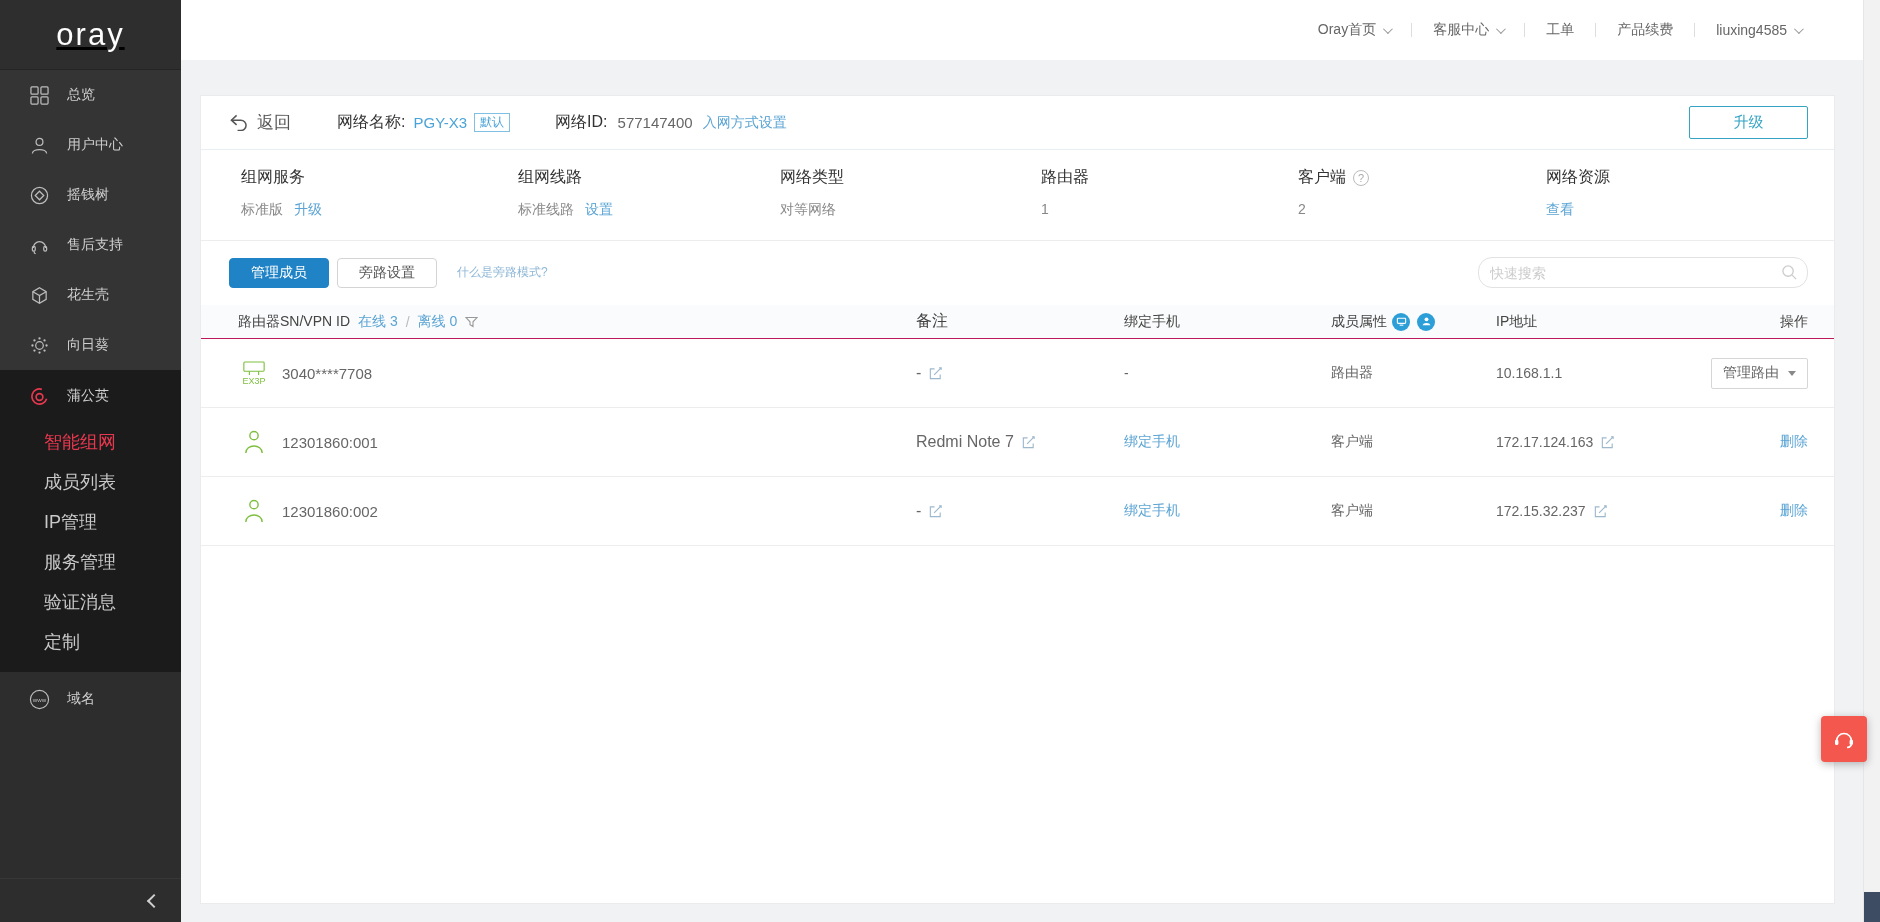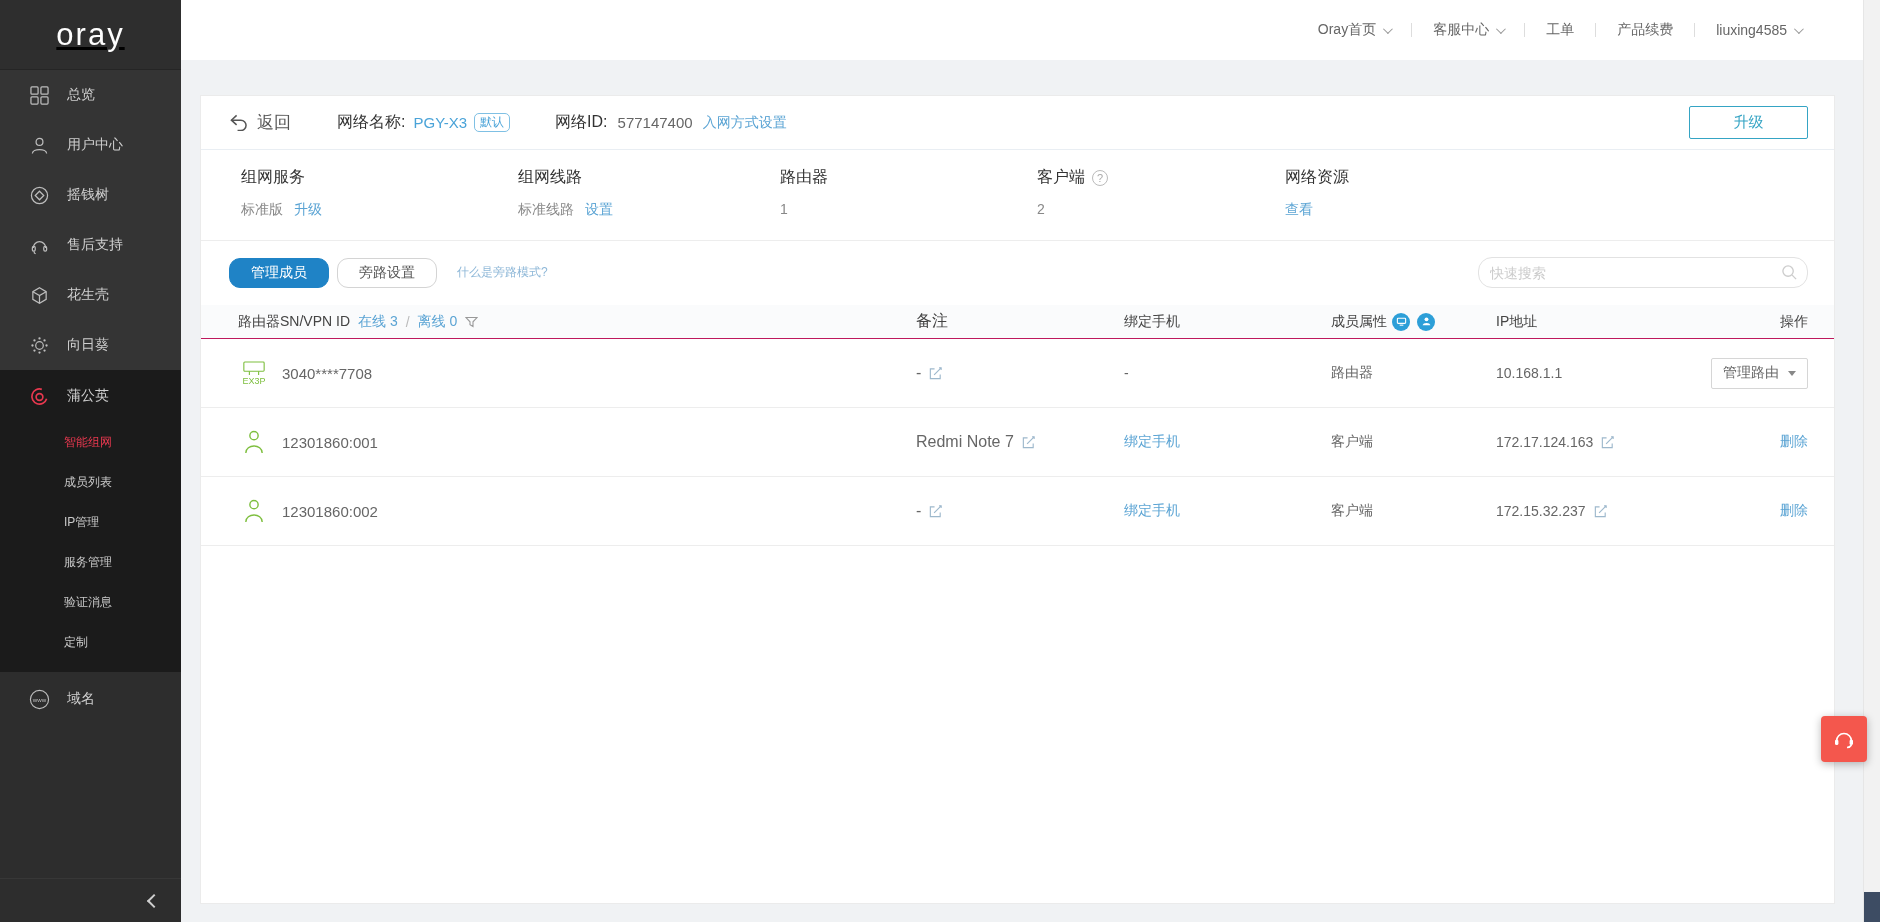--- a/index.html
+++ b/index.html
@@ -11,53 +11,53 @@
   
   .sidebar { position:absolute; left:0; top:0; width:181px; height:100%; background:#2d2d2d; z-index:5; }
   .logo { height:70px; background:#2e2e2e; border-bottom:1px solid #252525; display:flex; align-items:center; justify-content:center; cursor:pointer;text-decoration:underline; }
   .logo-text { color:#fdfdfd; font-size:31px; font-weight:400; letter-spacing:2px; }
   .menu-top { background:#343434; }
   .menu-item { height:50px; display:flex; align-items:center; padding-left:29px; gap:17px; color:#cfcfcf; font-size:14px; cursor:pointer; }
   .menu-item .mi-icon { width:21px; height:21px; display:flex; align-items:center; justify-content:center; color:#bdbdbd; }
   .pgy-section { background:#1b1b1b; padding-bottom:10px; }
   .pgy-section .menu-item { height:52px; }
   .pgy-section .mi-icon { color:#e8384f; }
-  .sub-item { height:40px; line-height:40px; padding-left:64px; font-size:12px; color:#c9c9c9; cursor:pointer; }
+  .sub-item { height:40px; line-height:40px; padding-left:44px; font-size:18px; color:#c9c9c9; cursor:pointer; }
   .sub-item.active { color:#e8384f; }
   .menu-bottom .menu-item { height:54px; }
   .collapse-bar { position:absolute; left:0; right:0; bottom:0; height:44px; background:#2d2d2d; border-top:1px solid rgba(255,255,255,.05); display:flex; align-items:center; justify-content:flex-end; padding-right:22px; }
   .chev-left { width:10px; height:10px; border-left:2px solid #cfcfcf; border-bottom:2px solid #cfcfcf; transform:rotate(45deg); cursor:pointer; }
   
   .topbar { position:absolute; left:181px; top:0; right:0; height:60px; background:#fff; display:flex; align-items:center; justify-content:flex-end; padding-right:58px; }
   .nav-item { display:flex; align-items:center; gap:7px; color:#666; font-size:14px; padding:0 21px; cursor:pointer; white-space:nowrap; }
   .chev-down { width:7px; height:7px; border-right:1px solid #999; border-bottom:1px solid #999; transform:rotate(45deg) translateY(-2px); }
   .nav-divider { width:1px; height:14px; background:#ddd; }
   
   .main-card { position:absolute; left:200px; top:95px; width:1635px; height:809px; background:#fff; border:1px solid #ebebeb; }
   .card-header { height:53px; display:flex; align-items:center; padding:0 26px 0 28px; }
   .back { display:flex; align-items:center; gap:9px; font-size:17px; color:#555; margin-right:46px; cursor:pointer; }
   .hdr-label { font-size:16px; color:#333; }
   .hdr-blue { font-size:15px; color:#4aa3d8; margin-left:8px; }
-  .badge { border:1px solid #7fc0e4; color:#4aa3d8; font-size:12px; line-height:17px; padding:0 5px; border-radius:5px; margin-left:7px; }
+  .badge { border:1px solid #7fc0e4; color:#4aa3d8; font-size:12px; line-height:17px; padding:0 5px; border-radius:0; margin-left:7px; }
   .hdr-sep { width:45px; }
   .hdr-value { font-size:15px; color:#666; margin-left:10px; }
   .link { color:#5ba4d4; cursor:pointer; text-decoration:none; }
   .hdr-link { font-size:14px; margin-left:10px; }
   .upgrade-btn { margin-left:auto; width:119px; height:33px; background:#fff; border:1px solid #35a4c4; color:#35a4c4; font-size:15px; border-radius:2px; cursor:pointer; font-family:inherit; }
   .hr1 { height:1px; background:#e9eef3; }
   .hr2 { height:1px; background:#ededed; }
   
   .info-row { display:flex; padding:17px 0 21px 40px; }
   .info-col.c1{width:277px}.info-col.c2{width:262px}.info-col.c3{width:261px}.info-col.c4{width:257px}.info-col.c5{width:248px}
   .info-title { font-size:16px; color:#333; display:flex; align-items:center; gap:7px; margin-bottom:13px; }
   .info-value { font-size:14px; color:#888; display:flex; gap:11px; align-items:center; }
   .help-circle { width:16px; height:16px; border-radius:50%; border:1px solid #bbb; color:#aaa; font-size:11px; display:flex; align-items:center; justify-content:center; cursor:pointer; }
   
   .toolbar { display:flex; align-items:center; padding:16px 26px 17px 28px; }
-  .tab-btn { height:30px; width:100px; font-size:14px; border-radius:11px; cursor:pointer; font-family:Liberation Sans, sans-serif; }
+  .tab-btn { height:30px; width:100px; font-size:14px; border-radius:4px; cursor:pointer; font-family:Liberation Sans, sans-serif; }
   .tab-active { background:#1f83c6; border:1px solid #1f83c6; color:#fff; }
   .tab-plain { background:#fff; border:1px solid #d4d4d4; color:#555; margin-left:8px; }
   .bypass-link { color:#8fb8d8; font-size:12px; margin-left:20px; cursor:pointer; }
   .search-box { margin-left:auto; width:330px; height:31px; border:1px solid #e2e2e2; border-radius:14px; display:flex; align-items:center; padding:0 9px 0 11px; background:#fff; }
   .search-box input { border:none; outline:none; flex:1; font-size:14px; color:#666; font-family:inherit; }
   .search-box input::placeholder { color:#ccc; }
   
   .thead { height:34px; background:#fafbfc; border-bottom:1px solid #be185d; display:flex; align-items:center; font-size:14px; color:#444; padding:0 26px 0 37px; }
   .trow { height:69px; border-bottom:1px solid #ededed; display:flex; align-items:center; padding:0 26px 0 37px; color:#666; }
   .col-sn { width:678px; display:flex; align-items:center; gap:8px; }
@@ -246,20 +246,26 @@
           <span class="link">升级</span>
         </div>
       </div>
       <div class="info-col c2">
         <div class="info-title">组网线路</div>
         <div class="info-value">
           <span>标准线路</span>
           <span class="link">设置</span>
         </div>
       </div>
+      <div class="info-col c3">
+        <div class="info-title">网络类型</div>
+        <div class="info-value">
+            <span>对等网络</span>
+          </div>
+      </div>
       <div class="info-col c4">
         <div class="info-title">路由器</div>
         <div class="info-value">
             <span>1</span>
           </div>
       </div>
       <div class="info-col c5">
         <div class="info-title">
           <span>客户端</span>
           <span class="help-circle">?</span>

